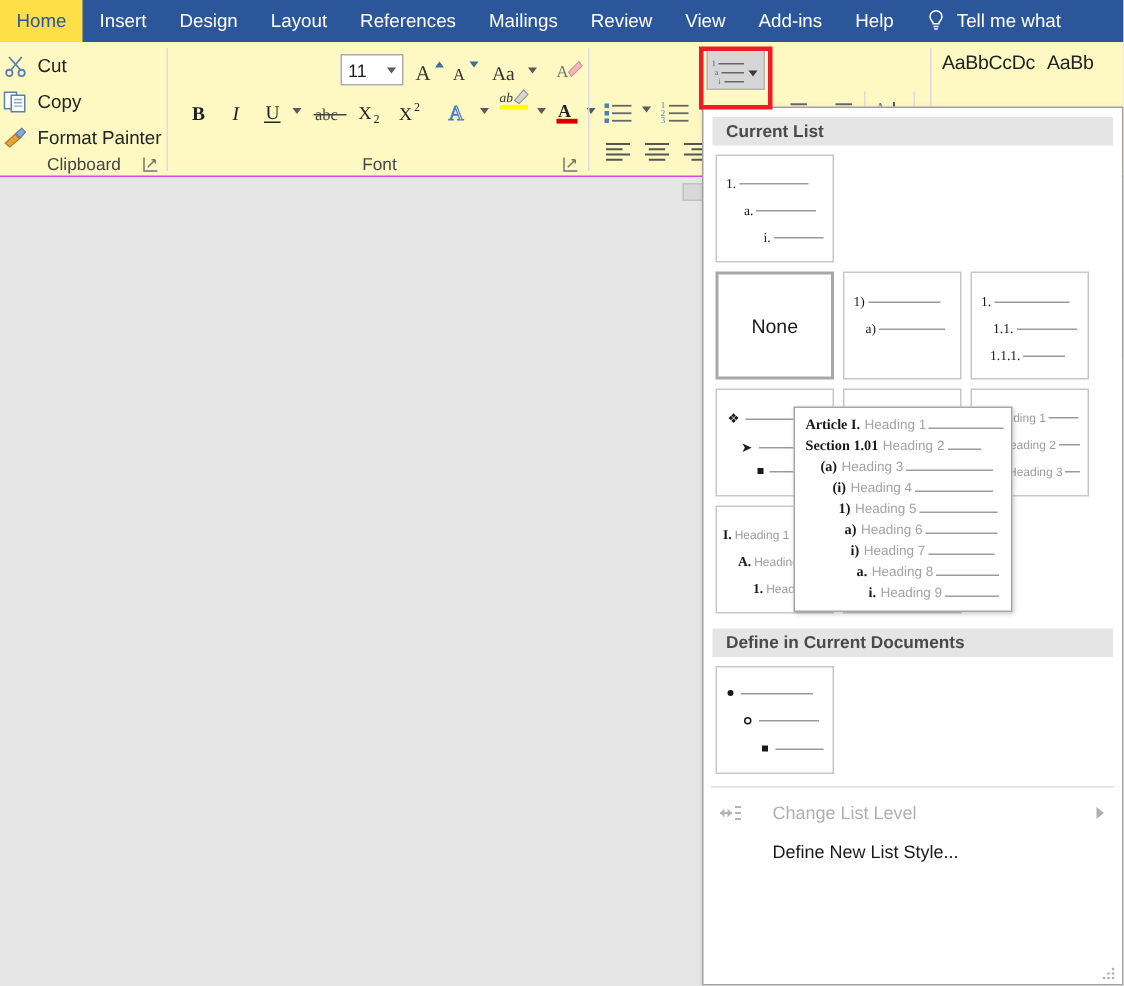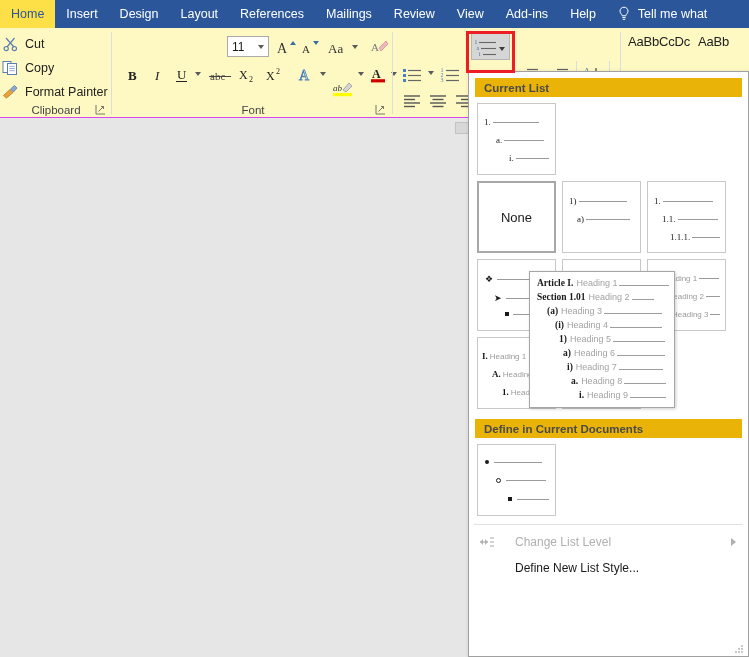--- a/index.html
+++ b/index.html
@@ -142,21 +142,21 @@
     left: 468px; top: 71px;
     width: 281px; height: 586px;
     background: #ffffff;
     border: 1px solid #a0a0a0;
     box-shadow: 2px 2px 5px rgba(0,0,0,.22);
     overflow: hidden;
   }
   .dd-section-hdr {
     margin: 6px 6px 0 6px;
     height: 19px;
-    background: #eab308;
+    background: #e5e5e5;
     display: flex; align-items: center;
     padding-left: 9px;
     font-size: 11.5px; font-weight: bold; color: #4a4a4a;
   }
   .gallery {
     display: flex; flex-wrap: wrap;
     padding: 6px 0 0 8px;
     gap: 6px;
   }
   .gal-item {
@@ -409,21 +409,21 @@
           </svg>
       </div>
       <div class="btn" style="left:182px;top:36px;width:22px;height:21px;">
         <svg viewBox="0 0 20 18" width="20" height="18">
             <text x="3" y="14" font-size="14" font-family="Liberation Serif, serif" fill="none" stroke="#4a7fc1" stroke-width="0.8">A</text>
           </svg>
       </div>
       <div class="btn" style="left:204px;top:40px;width:12px;height:13px;">
         <span class="cbo-arrow" style="position:static;border-top-color:#5a5a5a;"></span>
       </div>
-      <div class="btn" style="left:218px;top:50px;width:24px;height:21px;font-style:italic;">
+      <div class="btn" style="left:218px;top:27px;width:24px;height:21px;font-style:italic;">
         <svg viewBox="0 0 24 18" width="24" height="18">
           <text x="2" y="11" font-size="9" font-family="Liberation Serif, serif" fill="#333">ab</text>
           <path d="M12 10 L18 3 L21 6 L15 12 Z" fill="#d6d6d6" stroke="#8a8a8a" stroke-width="0.7"></path>
           <rect x="2" y="13" width="19" height="3.2" fill="#ffff00"></rect>
         </svg>
       </div>
       <div class="btn" style="left:242px;top:40px;width:12px;height:13px;">
         <span class="cbo-arrow" style="position:static;border-top-color:#5a5a5a;"></span>
       </div>
       <div class="btn" style="left:254px;top:36px;width:22px;height:21px;">
@@ -595,21 +595,21 @@
 
       <div class="gal-item">
         <div class="lvl" style="left:6px;top:14px;">
           <span class="mk">1.</span>
           <span class="rule" style="width:50px;"></span>
         </div>
         <div class="lvl" style="left:14px;top:32px;">
           <span class="mk">1.1.</span>
           <span class="rule" style="width:40px;"></span>
         </div>
-        <div class="lvl" style="left:22px;top:50px;text-align:right;">
+        <div class="lvl" style="left:12px;top:50px;text-align:right;">
           <span class="mk">1.1.1.</span>
           <span class="rule" style="width:28px;"></span>
         </div>
       </div>
 
       <div class="gal-item">
         <div class="lvl" style="left:7px;top:14px;">
           <span style="font-size:9px;color:#1a1a1a;">❖</span>
           <span class="rule" style="width:46px;margin-left:4px;"></span>
         </div>

